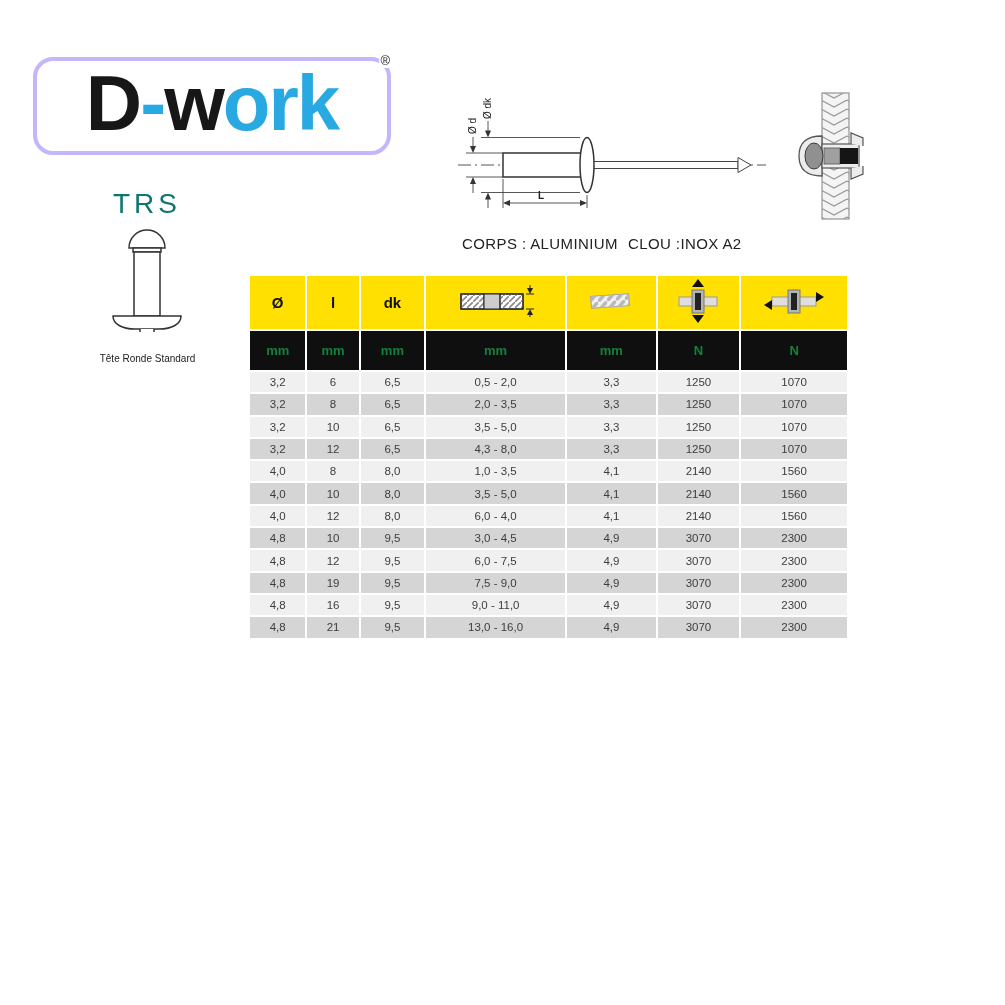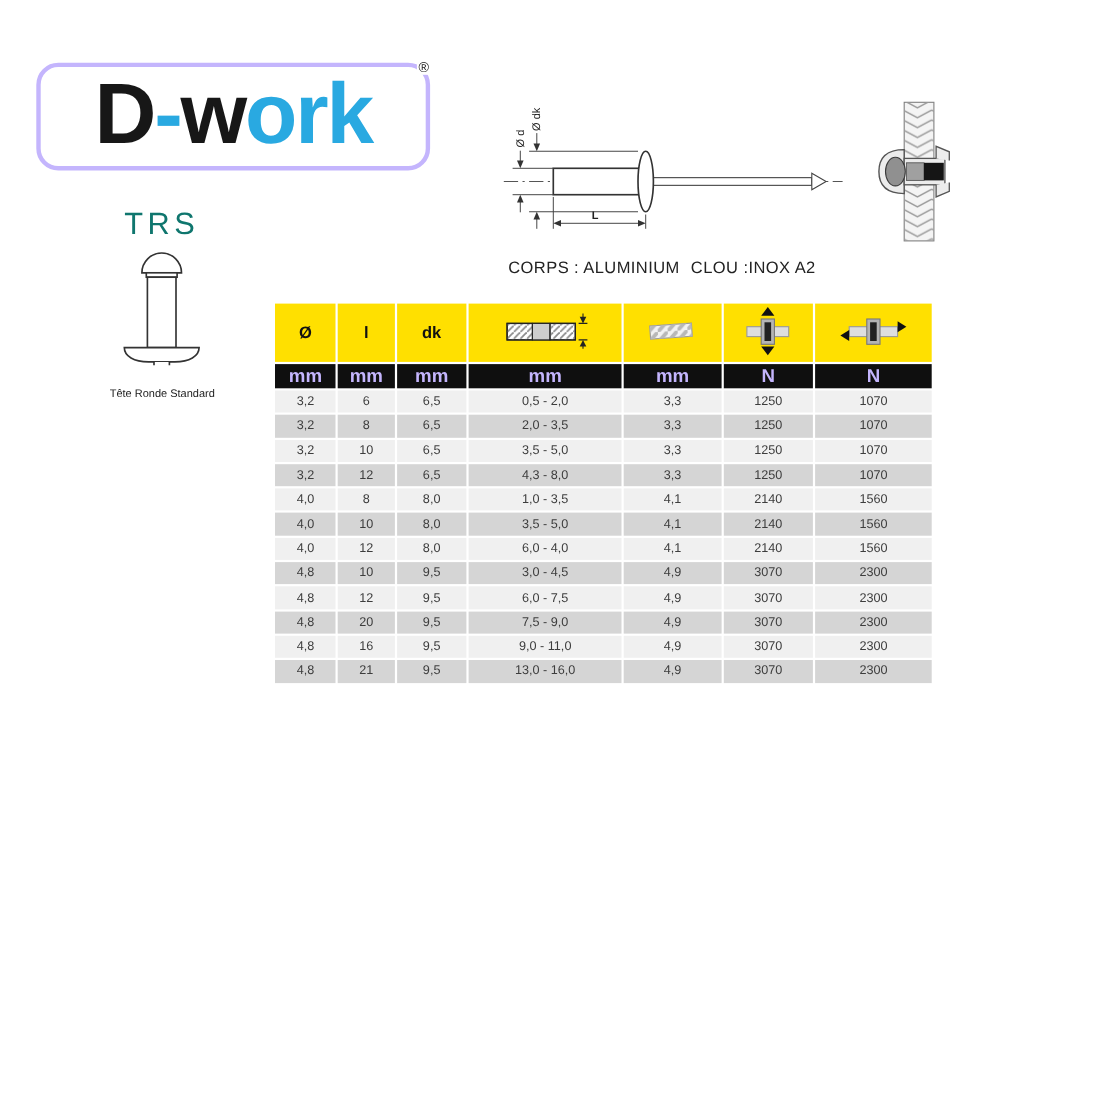--- a/index.html
+++ b/index.html
@@ -34,21 +34,21 @@
   svg .wl{fill:#fff;stroke:#444;stroke-width:1;}
   svg .wl2{fill:#fff;stroke:#333;stroke-width:1.5;}
   svg .thin{stroke:#444;stroke-width:.9;}
   svg .dimtxt{fill:#222;font-size:10px;font-family:"Liberation Sans",sans-serif;}
 
   
   table.spec{position:absolute;left:248px;top:274px;width:601px;
              border-collapse:separate;border-spacing:2px;table-layout:fixed;}
   table.spec th,table.spec td{padding:0;text-align:center;vertical-align:middle;}
   tr.hicons th{height:53px;background:#FFE000;font-size:15px;font-weight:bold;color:#111;}
-  tr.hunits th{height:22px;background:#0f0f0f;color:#c4b5fd;font-size:17px;font-weight:bold;}
+  tr.hunits th{height:39px;background:#0f0f0f;color:#15803d;font-size:13px;font-weight:bold;}
   tbody td{height:20.3px;font-size:11.5px;color:#3d3d3d;}
   tbody tr.light td{background:#f0f0f0;}
   tbody tr.dark td{background:#d5d5d5;}
 </style>
 </head>
 <body>
 
 <div class="canvas">
 
   <div class="logo-box">
@@ -273,21 +273,21 @@
           <td>4,8</td>
           <td>12</td>
           <td>9,5</td>
           <td>6,0 - 7,5</td>
           <td>4,9</td>
           <td>3070</td>
           <td>2300</td>
         </tr>
         <tr class="dark">
           <td>4,8</td>
-          <td>20</td>
+          <td>19</td>
           <td>9,5</td>
           <td>7,5 - 9,0</td>
           <td>4,9</td>
           <td>3070</td>
           <td>2300</td>
         </tr>
         <tr class="light">
           <td>4,8</td>
           <td>16</td>
           <td>9,5</td>

